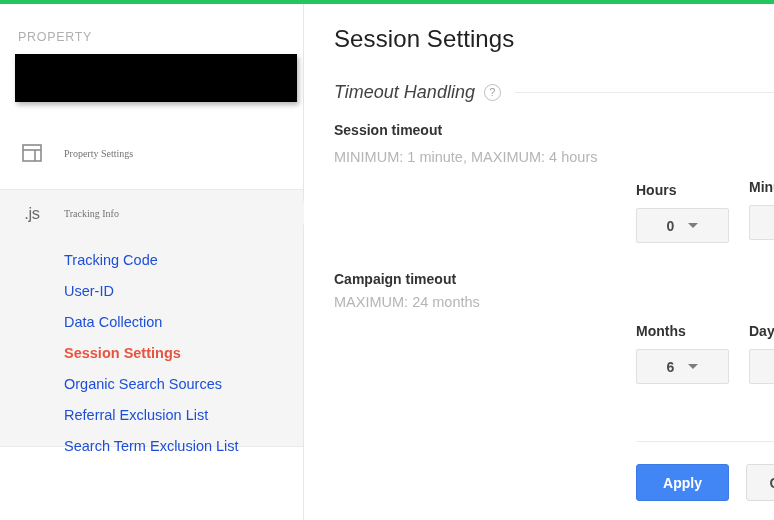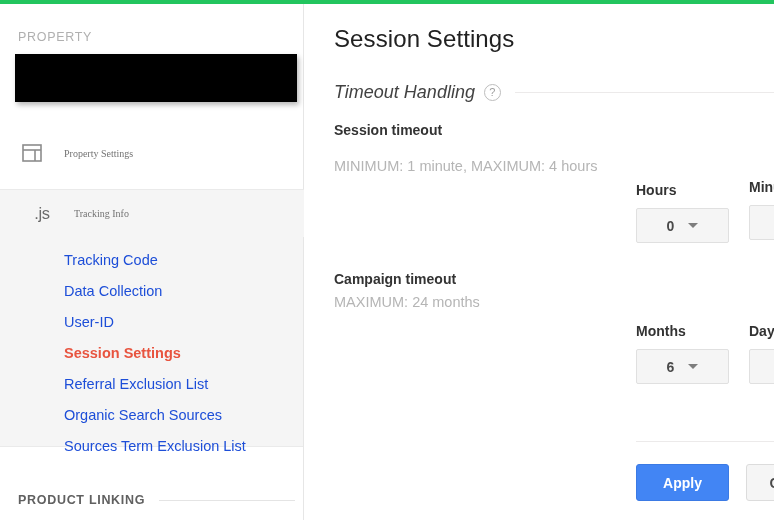--- a/index.html
+++ b/index.html
@@ -62,21 +62,20 @@
     font-size: 10px;
     color: #737373;
     font-family: Liberation Serif, serif;
   }
 
   #row-property-settings { top: 131px; height: 36px; }
   #row-tracking-info {
     top: 185px; height: 48px;
     background: #f5f5f5;
     border-top: 1px solid #eaeaea;
-    margin-left: 10px;
   }
   .js-icon {
     font-size: 16.5px;
     color: #6b6b6b;
     font-weight: 400;
     letter-spacing: -0.3px;
   }
 
   
   .tracking-panel {
@@ -208,21 +207,21 @@
     font-weight: bold;
   }
   .field-sub {
     position: absolute;
     left: 30px;
     font-size: 14.5px;
     color: #b5b5b5;
     font-weight: 400;
   }
   #session-title { top: 118px; }
-  #session-sub   { top: 154px; }
+  #session-sub   { top: 145px; }
   #campaign-title{ top: 267px; }
   #campaign-sub  { top: 290px; }
 
   .selector {
     position: absolute;
   }
   .selector .sel-label {
     font-size: 14px;
     color: #333333;
     font-weight: bold;
@@ -323,43 +322,39 @@
         <span class="js-icon">.js</span>
       </span>
       <span class="nav-label">Tracking Info</span>
     </div>
 
     <div class="sub-items">
       <div class="sub-item">
         <span>Tracking Code</span>
       </div>
       <div class="sub-item">
+        <span>User-ID</span>
+      </div>
+      <div class="sub-item">
         <span>Data Collection</span>
-      </div>
-      <div class="sub-item">
-        <span>User-ID</span>
       </div>
       <div class="sub-item active">
         <span>Session Settings</span>
       </div>
       <div class="sub-item">
+        <span>Organic Search Sources</span>
+      </div>
+      <div class="sub-item">
         <span>Referral Exclusion List</span>
       </div>
       <div class="sub-item">
-        <span>Organic Search Sources</span>
-      </div>
-      <div class="sub-item">
-        <span>Sources Term Exclusion List</span>
-      </div>
-    </div>
-
-    <div class="section-head">
-      <span class="sh-text">PRODUCT LINKING</span>
-      <span class="sh-rule"></span>
-    </div>
+        <span>Search Term Exclusion List</span>
+      </div>
+    </div>
+
 
   </div>
 
   <div class="main">
 
     <div class="page-title">Session Settings</div>
 
     <div class="subhead-wrap">
       <span class="subhead-text">Timeout Handling</span>
       <span class="help-icon">?</span>

